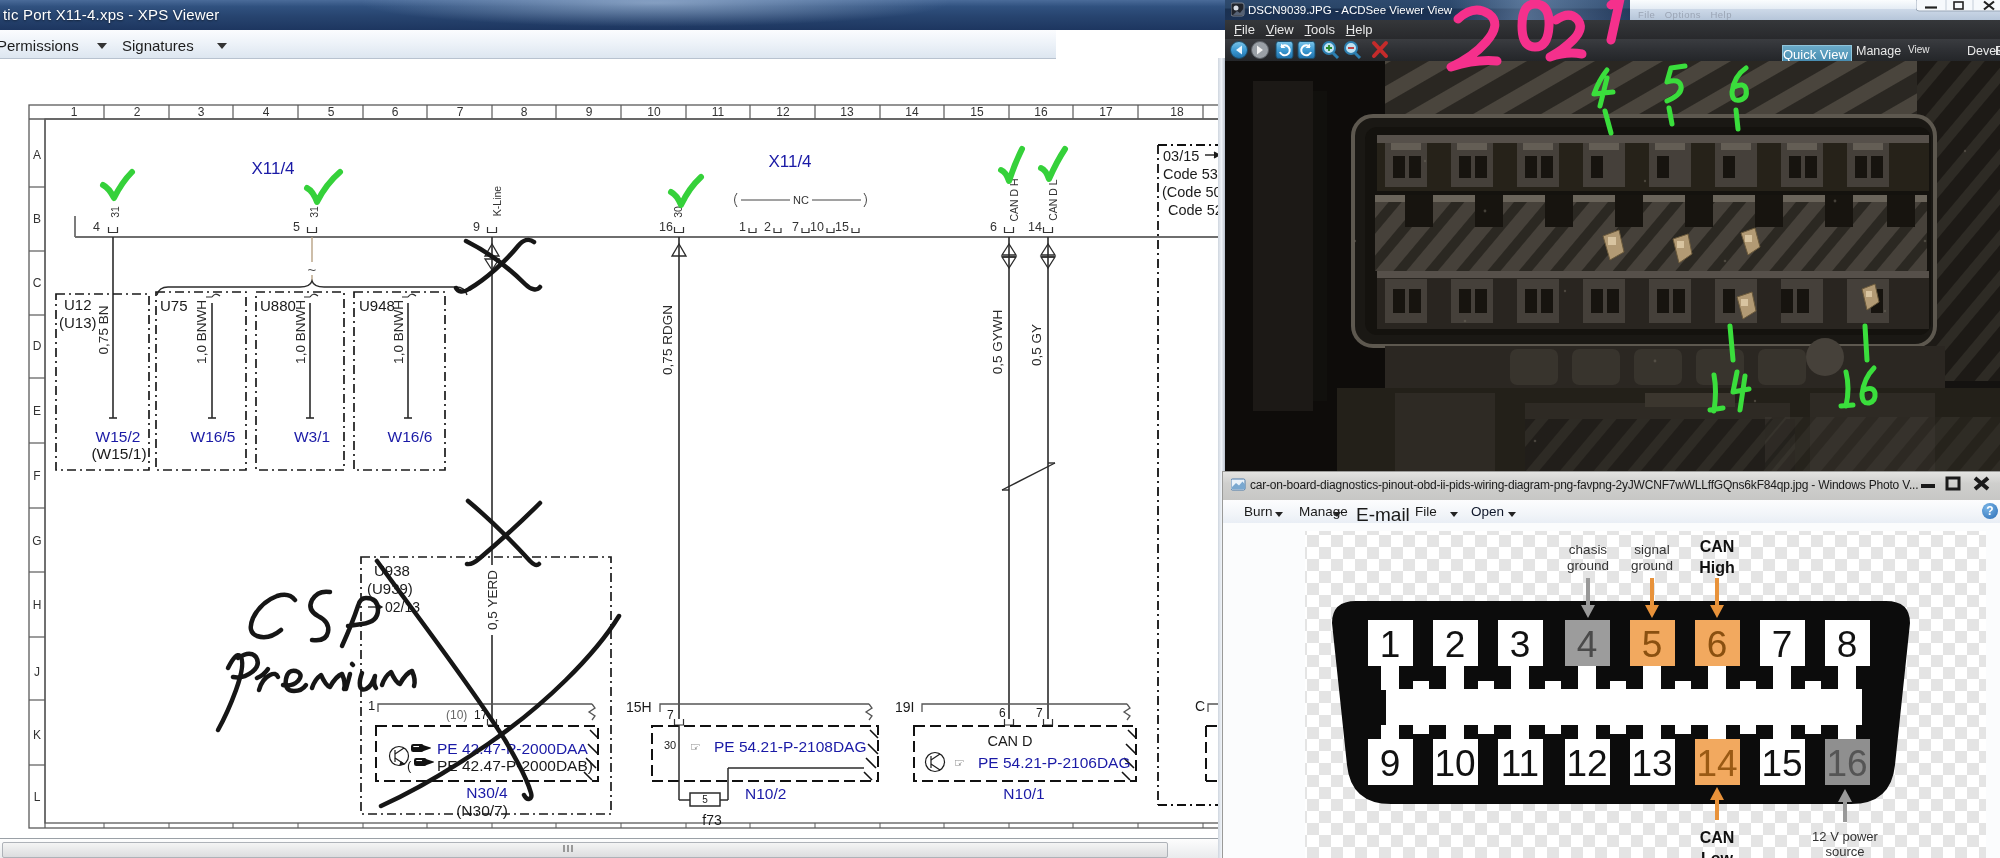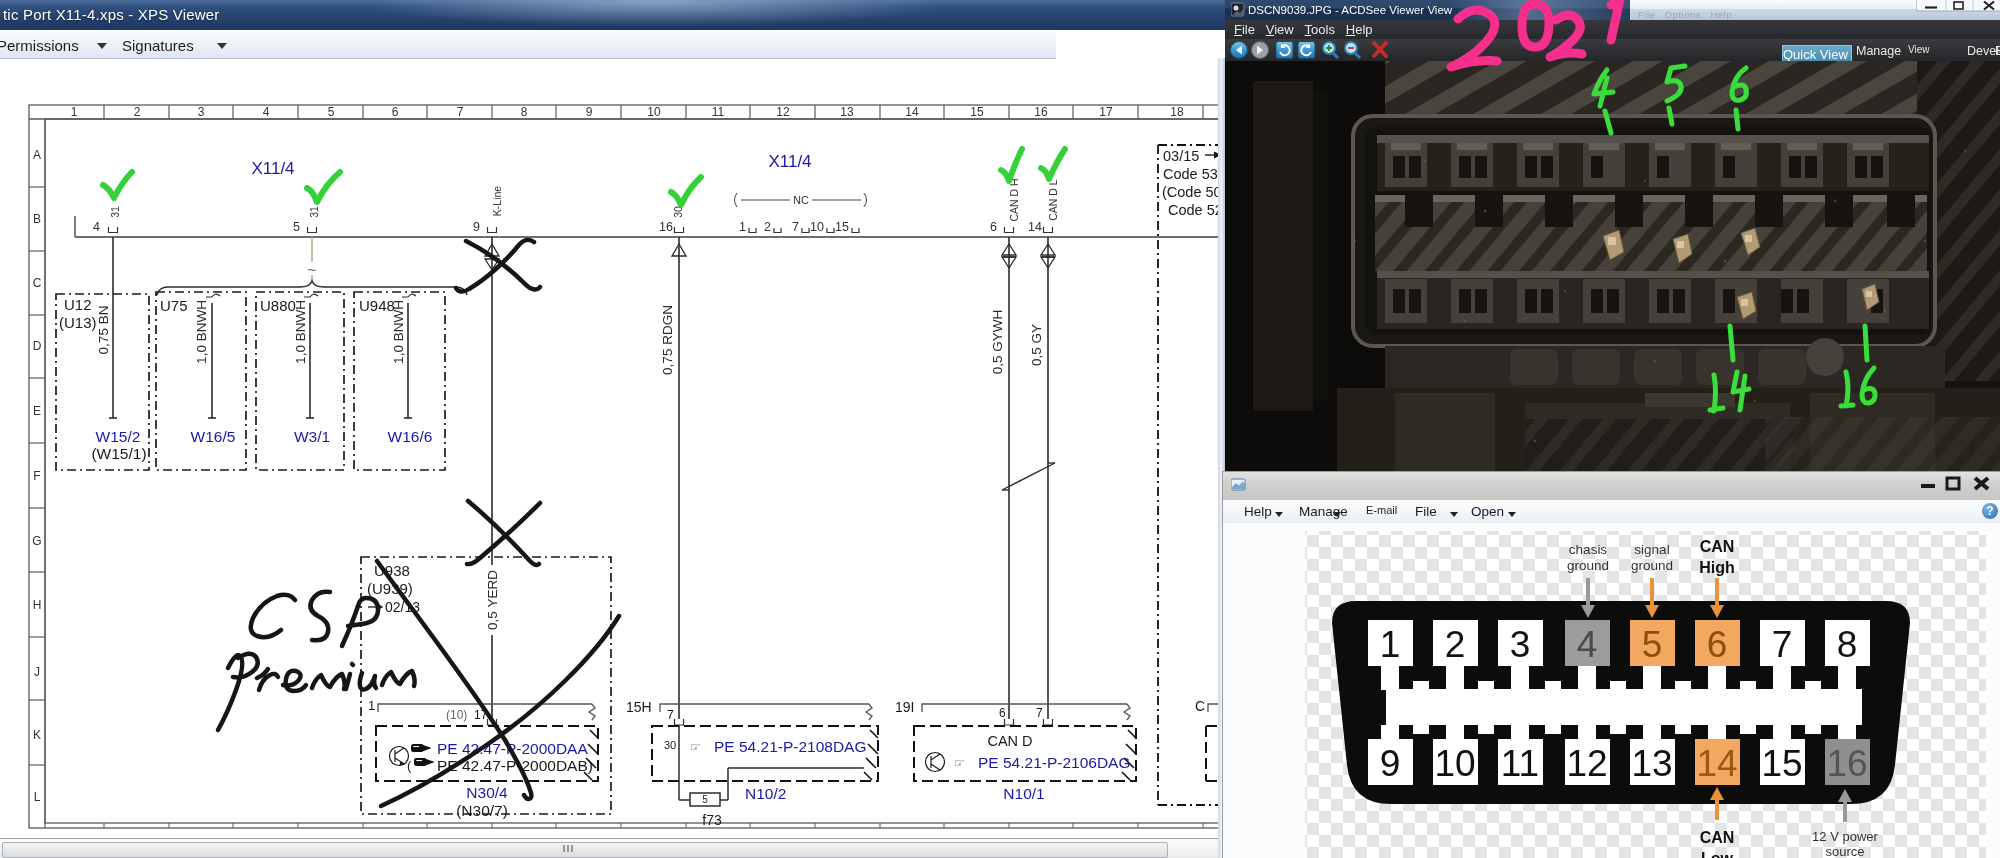--- a/index.html
+++ b/index.html
@@ -628,32 +628,33 @@
   </svg>
 </div>
 
 <div class="abs" id="pviewer" style="left:1222px;top:471px;width:778px;height:387px;background:#f3f6fa;overflow:hidden;border-left:1px solid #9a9a98;box-sizing:border-box">
 
   <div class="abs" style="left:0;top:0;width:778px;height:29px;background:linear-gradient(180deg,#e3e3e1 0%,#cfcfcd 40%,#c6c6c4 100%);border-top:1px solid #9c9c9a;border-bottom:1px solid #aaaaa8"></div>
   <svg class="abs" style="left:8px;top:6px" width="15" height="15" viewBox="0 0 15 15">
     <rect x="0" y="2" width="14" height="11" rx="1.5" fill="#eaf2fa" stroke="#4a7aaa"></rect>
     <path d="M1 10 l4 -4 3 2.5 3.5 -4 2.5 3 v4.5 h-13 z" fill="#7aa8d0"></path>
   </svg>
+  <div class="abs" style="left:27px;top:7px;color:#1a1a1a;font-size:12px;white-space:nowrap;width:690px;overflow:hidden;letter-spacing:-0.2px">car-on-board-diagnostics-pinout-obd-ii-pids-wiring-diagram-png-favpng-2yJWCNF7wWLLffGQns6kF84qp.jpg - Windows Photo V...</div>
   <svg class="abs" style="left:695px;top:4px" width="80" height="18" viewBox="0 0 80 18">
     <line x1="3" y1="11" x2="17" y2="11" stroke="#1a1a1a" stroke-width="4"></line>
     <rect x="29" y="3" width="12" height="11" fill="none" stroke="#1a1a1a" stroke-width="3"></rect>
     <path d="M57 3 l13 11 m0 -11 l-13 11" stroke="#1a1a1a" stroke-width="4"></path>
   </svg>
 
   <div class="abs" style="left:0;top:29px;width:778px;height:23px;background:linear-gradient(180deg,#fdfdfe 0%,#f2f5f9 60%,#e9eef5 100%);border-bottom:1px solid #ccd4de"></div>
-  <div class="abs" style="left:21px;top:33px;color:#1a1a1a;font-size:13.5px">Help</div>
+  <div class="abs" style="left:21px;top:33px;color:#1a1a1a;font-size:13.5px">Burn</div>
     <span class="dtri2" style="position:absolute;left:52px;top:41px"></span>
   <div class="abs" style="left:76px;top:33px;color:#1a1a1a;font-size:13.5px">Manage</div>
     <span class="dtri2" style="position:absolute;left:110px;top:41px"></span>
-  <div class="abs" style="left:143px;top:33px;color:#1a1a1a;font-size:11px">E-mail</div>
+  <div class="abs" style="left:133px;top:33px;color:#1a1a1a;font-size:19px">E-mail</div>
   <div class="abs" style="left:192px;top:33px;color:#1a1a1a;font-size:13.5px">File</div>
     <span class="dtri2" style="position:absolute;left:227px;top:41px"></span>
   <div class="abs" style="left:248px;top:33px;color:#0f172a;font-size:13.5px">Open</div>
     <span class="dtri2" style="position:absolute;left:285px;top:41px"></span>
   <div class="abs" style="left:759px;top:32px;width:16px;height:16px;border-radius:8px;background:radial-gradient(circle at 35% 30%,#7ab6e8,#2a6cb4);color:#fff;font-size:12px;font-weight:bold;text-align:center;line-height:16px">?</div>
 
   <div class="abs" style="left:0;top:52px;width:778px;height:335px;background:#fbfcfd"></div>
   <svg class="abs" style="left:0;top:52px" width="778" height="335" viewBox="0 0 778 335">
     <defs>
       <pattern id="chk" width="24" height="24" patternUnits="userSpaceOnUse">

